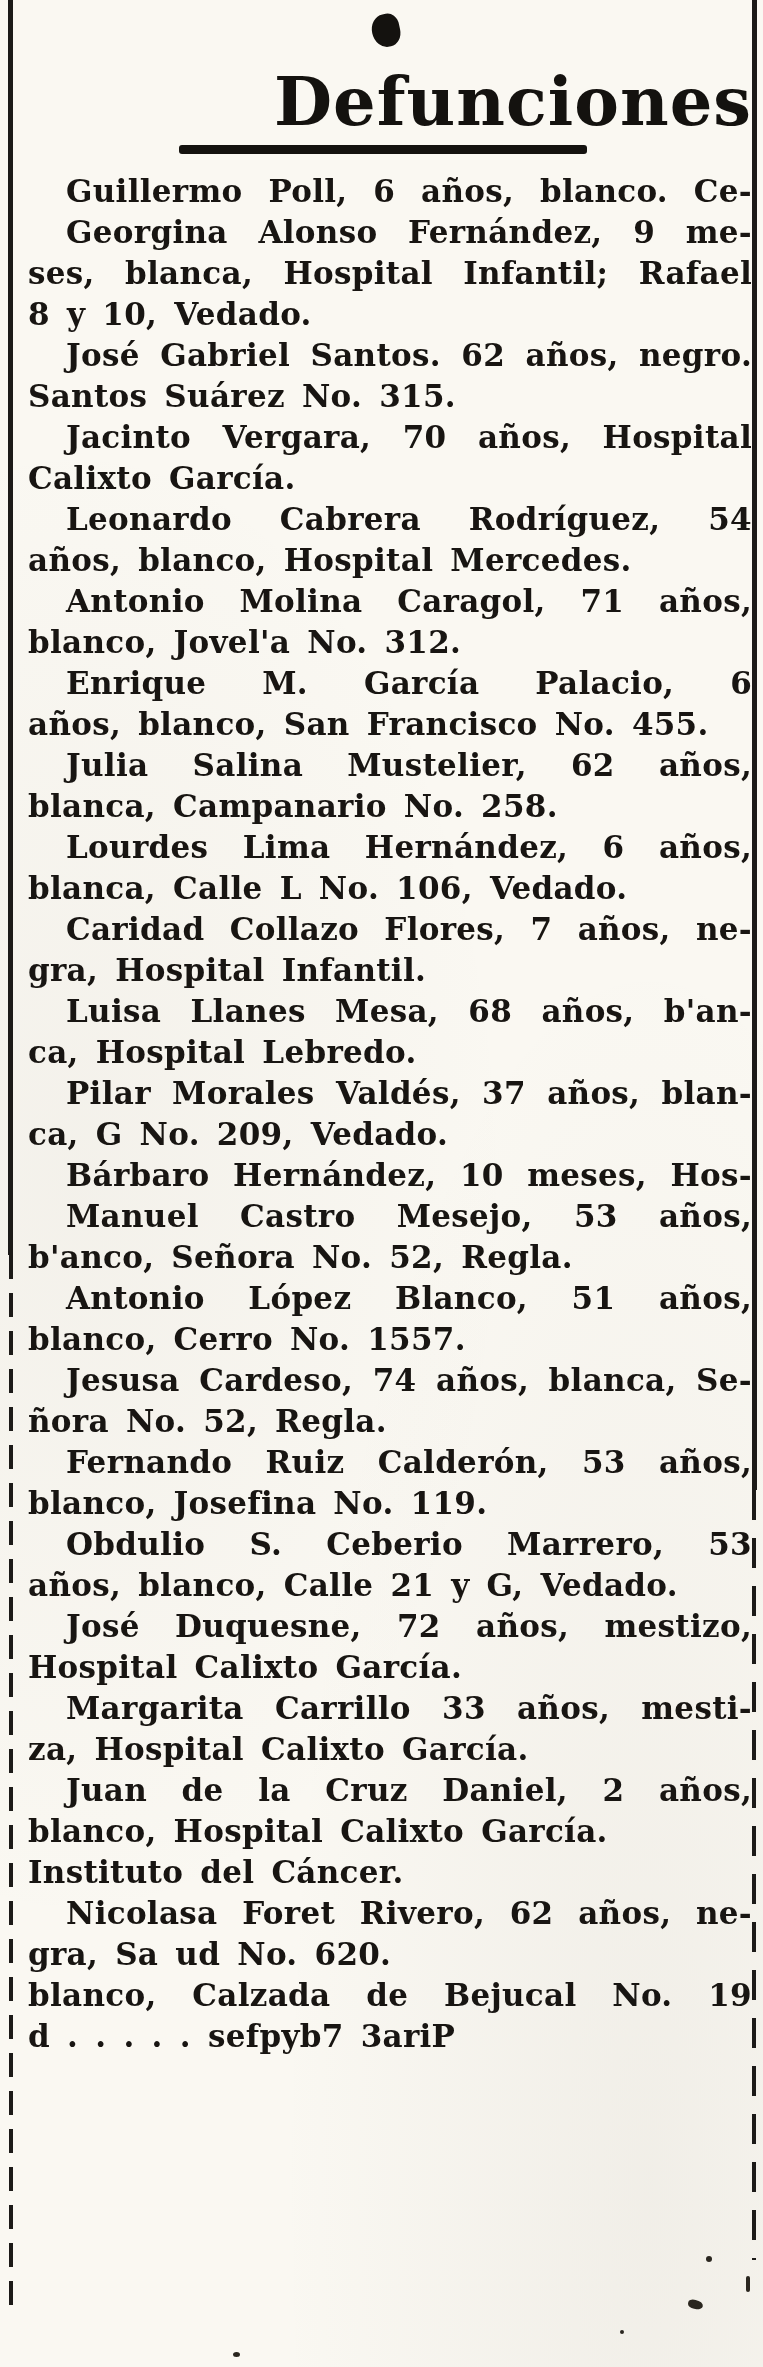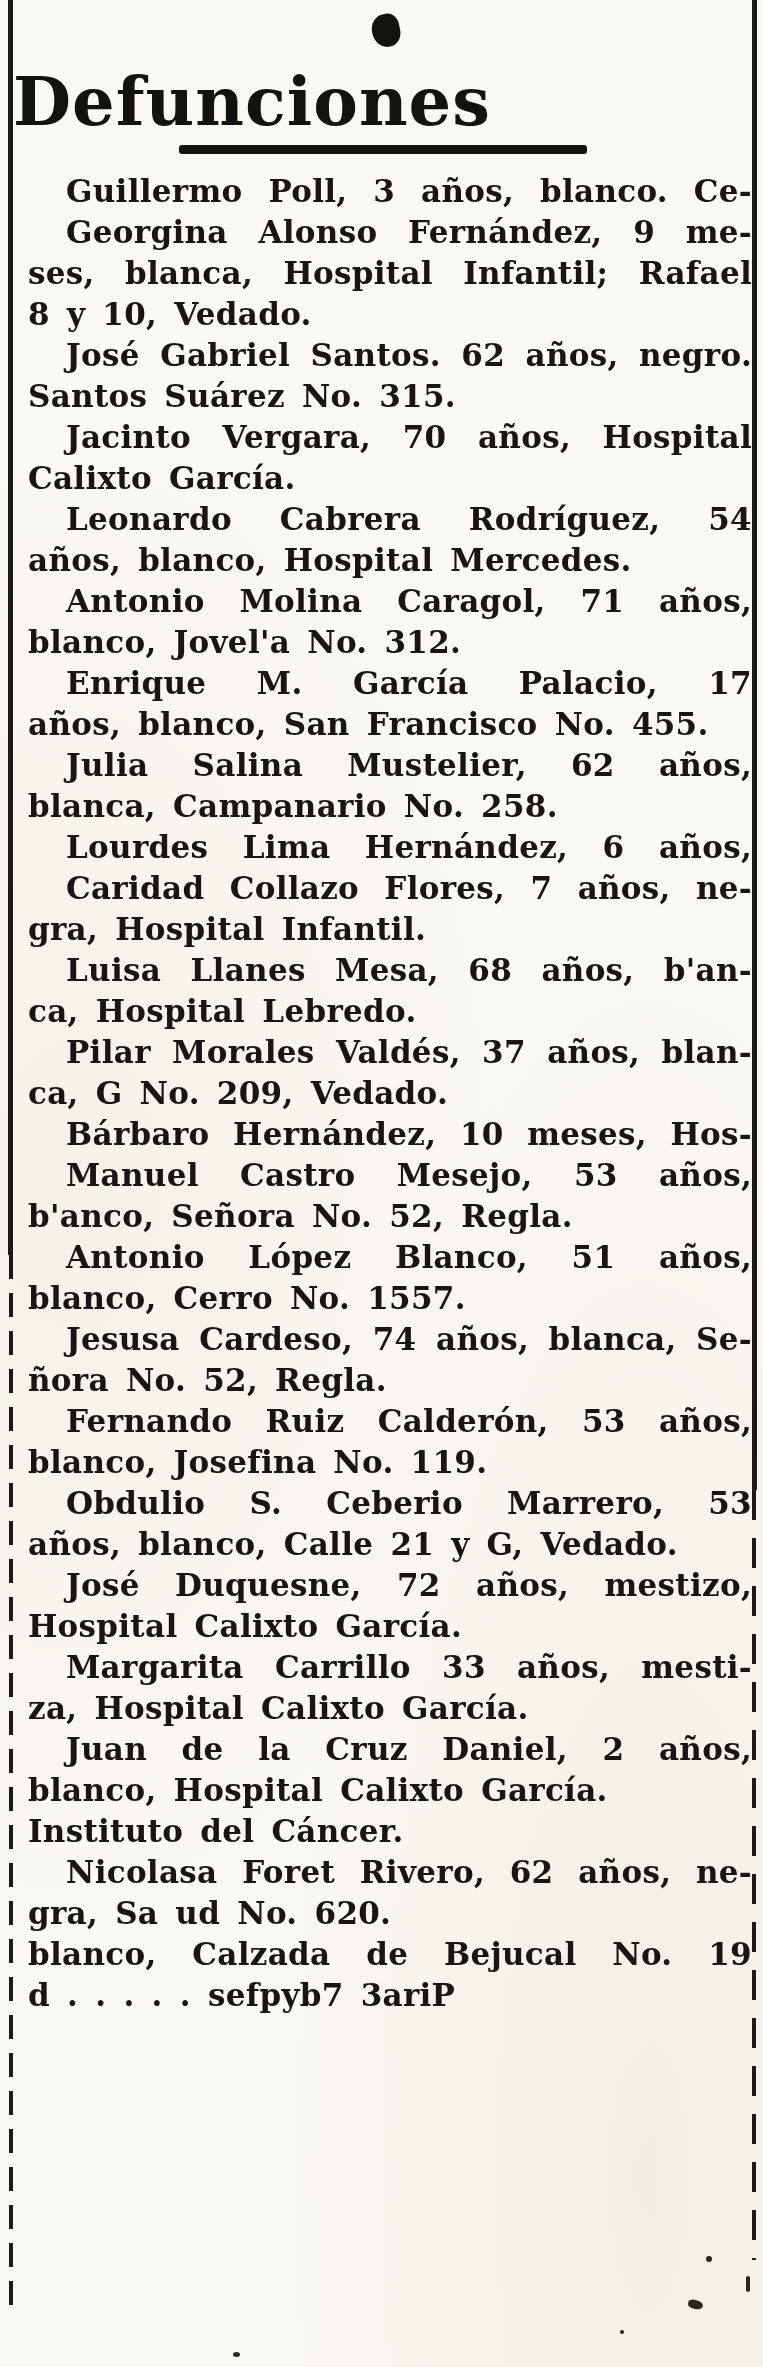--- a/index.html
+++ b/index.html
@@ -30,21 +30,21 @@
   .ink-dot {
     position: absolute; left: 372px; top: 14px;
     width: 28px; height: 33px;
     background: #14120f;
     border-radius: 58% 46% 52% 60%;
     transform: rotate(-12deg);
   }
   
   .masthead {
     position: absolute; left: 13px; top: 62px; width: 739px;
-    text-align: left;
+    text-align: right;
   }
   .headline {
     font-size: 67px; font-weight: bold; letter-spacing: 1px;
     color: #14120f;
   }
   .headline-underline {
     margin: 4px auto 0 auto;
     width: 408px; height: 9px;
     background: #14120f; border-radius: 3px;
   }
@@ -81,21 +81,21 @@
 
   <div class="ink-dot"></div>
 
   <div class="masthead">
     <div class="headline">Defunciones</div>
     <div class="headline-underline"></div>
   </div>
 
   <div class="entries">
       <div class="entry">
-        <div class="line first">Guillermo Poll, 3 años, blanco. Ce-</div>
+        <div class="line first">Guillermo Poll, 6 años, blanco. Ce-</div>
       </div>
       <div class="entry">
         <div class="line first">Georgina Alonso Fernández, 9 me-</div>
         <div class="line">ses, blanca, Hospital Infantil; Rafael</div>
         <div class="line last">8 y 10, Vedado.</div>
       </div>
       <div class="entry">
         <div class="line first">José Gabriel Santos. 62 años, negro.</div>
         <div class="line last">Santos Suárez No. 315.</div>
       </div>
@@ -105,29 +105,30 @@
       </div>
       <div class="entry">
         <div class="line first">Leonardo Cabrera Rodríguez, 54</div>
         <div class="line last">años, blanco, Hospital Mercedes.</div>
       </div>
       <div class="entry">
         <div class="line first">Antonio Molina Caragol, 71 años,</div>
         <div class="line last">blanco, Jovel'a No. 312.</div>
       </div>
       <div class="entry">
-        <div class="line first">Enrique M. García Palacio, 17</div>
+        <div class="line first">Enrique M. García Palacio, 6</div>
         <div class="line last">años, blanco, San Francisco No. 455.</div>
       </div>
       <div class="entry">
         <div class="line first">Julia Salina Mustelier, 62 años,</div>
         <div class="line last">blanca, Campanario No. 258.</div>
       </div>
       <div class="entry">
         <div class="line first">Lourdes Lima Hernández, 6 años,</div>
+        <div class="line last">blanca, Calle L No. 106, Vedado.</div>
       </div>
       <div class="entry">
         <div class="line first">Caridad Collazo Flores, 7 años, ne-</div>
         <div class="line last">gra, Hospital Infantil.</div>
       </div>
       <div class="entry">
         <div class="line first">Luisa Llanes Mesa, 68 años, b'an-</div>
         <div class="line last">ca, Hospital Lebredo.</div>
       </div>
       <div class="entry">

